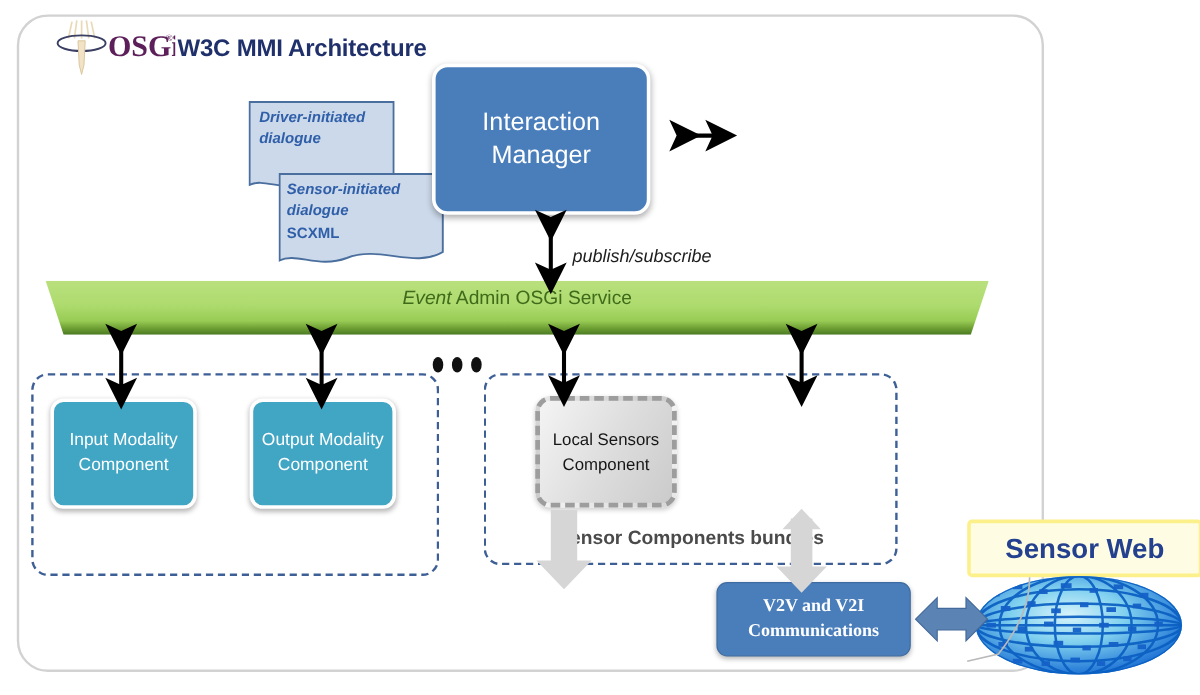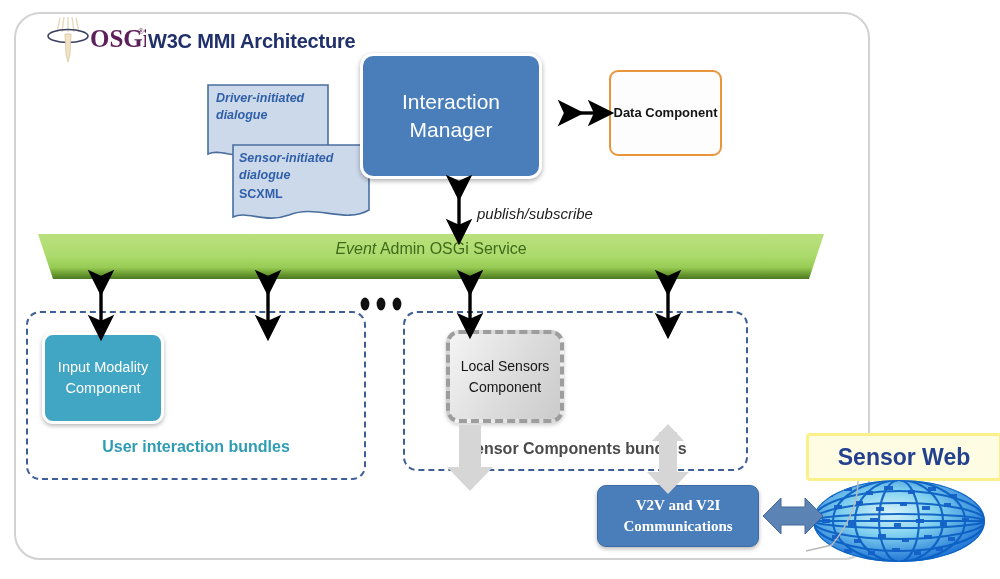--- a/index.html
+++ b/index.html
@@ -252,21 +252,20 @@
 
   <svg class="doc" id="doc-sensor" viewBox="0 0 138 80" preserveAspectRatio="none">
     <path d="M1,1 H137 V66 C113,80 84,60 57,71 C33,80 15,66 1,73 Z" fill="#ccd9ea" stroke="#4a6f9e" stroke-width="1.6"></path>
   </svg>
   <div class="doc-text" id="doc-sensor-line1">Sensor-initiated</div>
   <div class="doc-text" id="doc-sensor-line2">dialogue</div>
   <div class="doc-text" id="doc-sensor-line3">SCXML</div>
 
   <div id="interaction-manager">Interaction Manager</div>
 
-  <div id="data-component">Data Component</div>
 
   <svg id="event-admin-bar" viewBox="0 0 786 45" preserveAspectRatio="none">
     <defs>
       <linearGradient id="barGrad" x1="0" y1="0" x2="0" y2="1">
         <stop offset="0%" stop-color="#b9e07d"></stop>
         <stop offset="45%" stop-color="#aedb6e"></stop>
         <stop offset="74%" stop-color="#98cc55"></stop>
         <stop offset="88%" stop-color="#6d9e33"></stop>
         <stop offset="100%" stop-color="#4a7a22"></stop>
       </linearGradient>
@@ -274,24 +273,24 @@
     <path d="M0,0 H786 L771,45 H15 Z" fill="url(#barGrad)"></path>
   </svg>
   <div id="event-admin-label">
     <i>Event</i><span> Admin OSGi Service</span>
   </div>
 
   <div id="pubsub-label">publish/subscribe</div>
 
   <div class="bundle-group" id="user-bundles-group"></div>
   <div class="bundle-group" id="sensor-bundles-group"></div>
-  <div class="bundle-caption" id="user-bundles-caption">User interaction bundles</div>
   <div class="bundle-caption" id="sensor-bundles-caption">Sensor Components bundles</div>
 
   <div class="modality-box" id="input-modality">Input Modality Component</div>
+  <div class="modality-box" id="output-modality">Output Modality Component</div>
 
   <div class="sensor-box" id="local-sensors-component">Local Sensors Component</div>
 
   <div class="bottom-box" id="v2v-box">V2V and V2I Communications</div>
 
   <div id="sensor-web-callout">Sensor Web</div>
 
   <svg id="globe" viewBox="0 0 178 88">
     <defs>
       <radialGradient id="globeGrad" cx="45%" cy="40%" r="62%">

